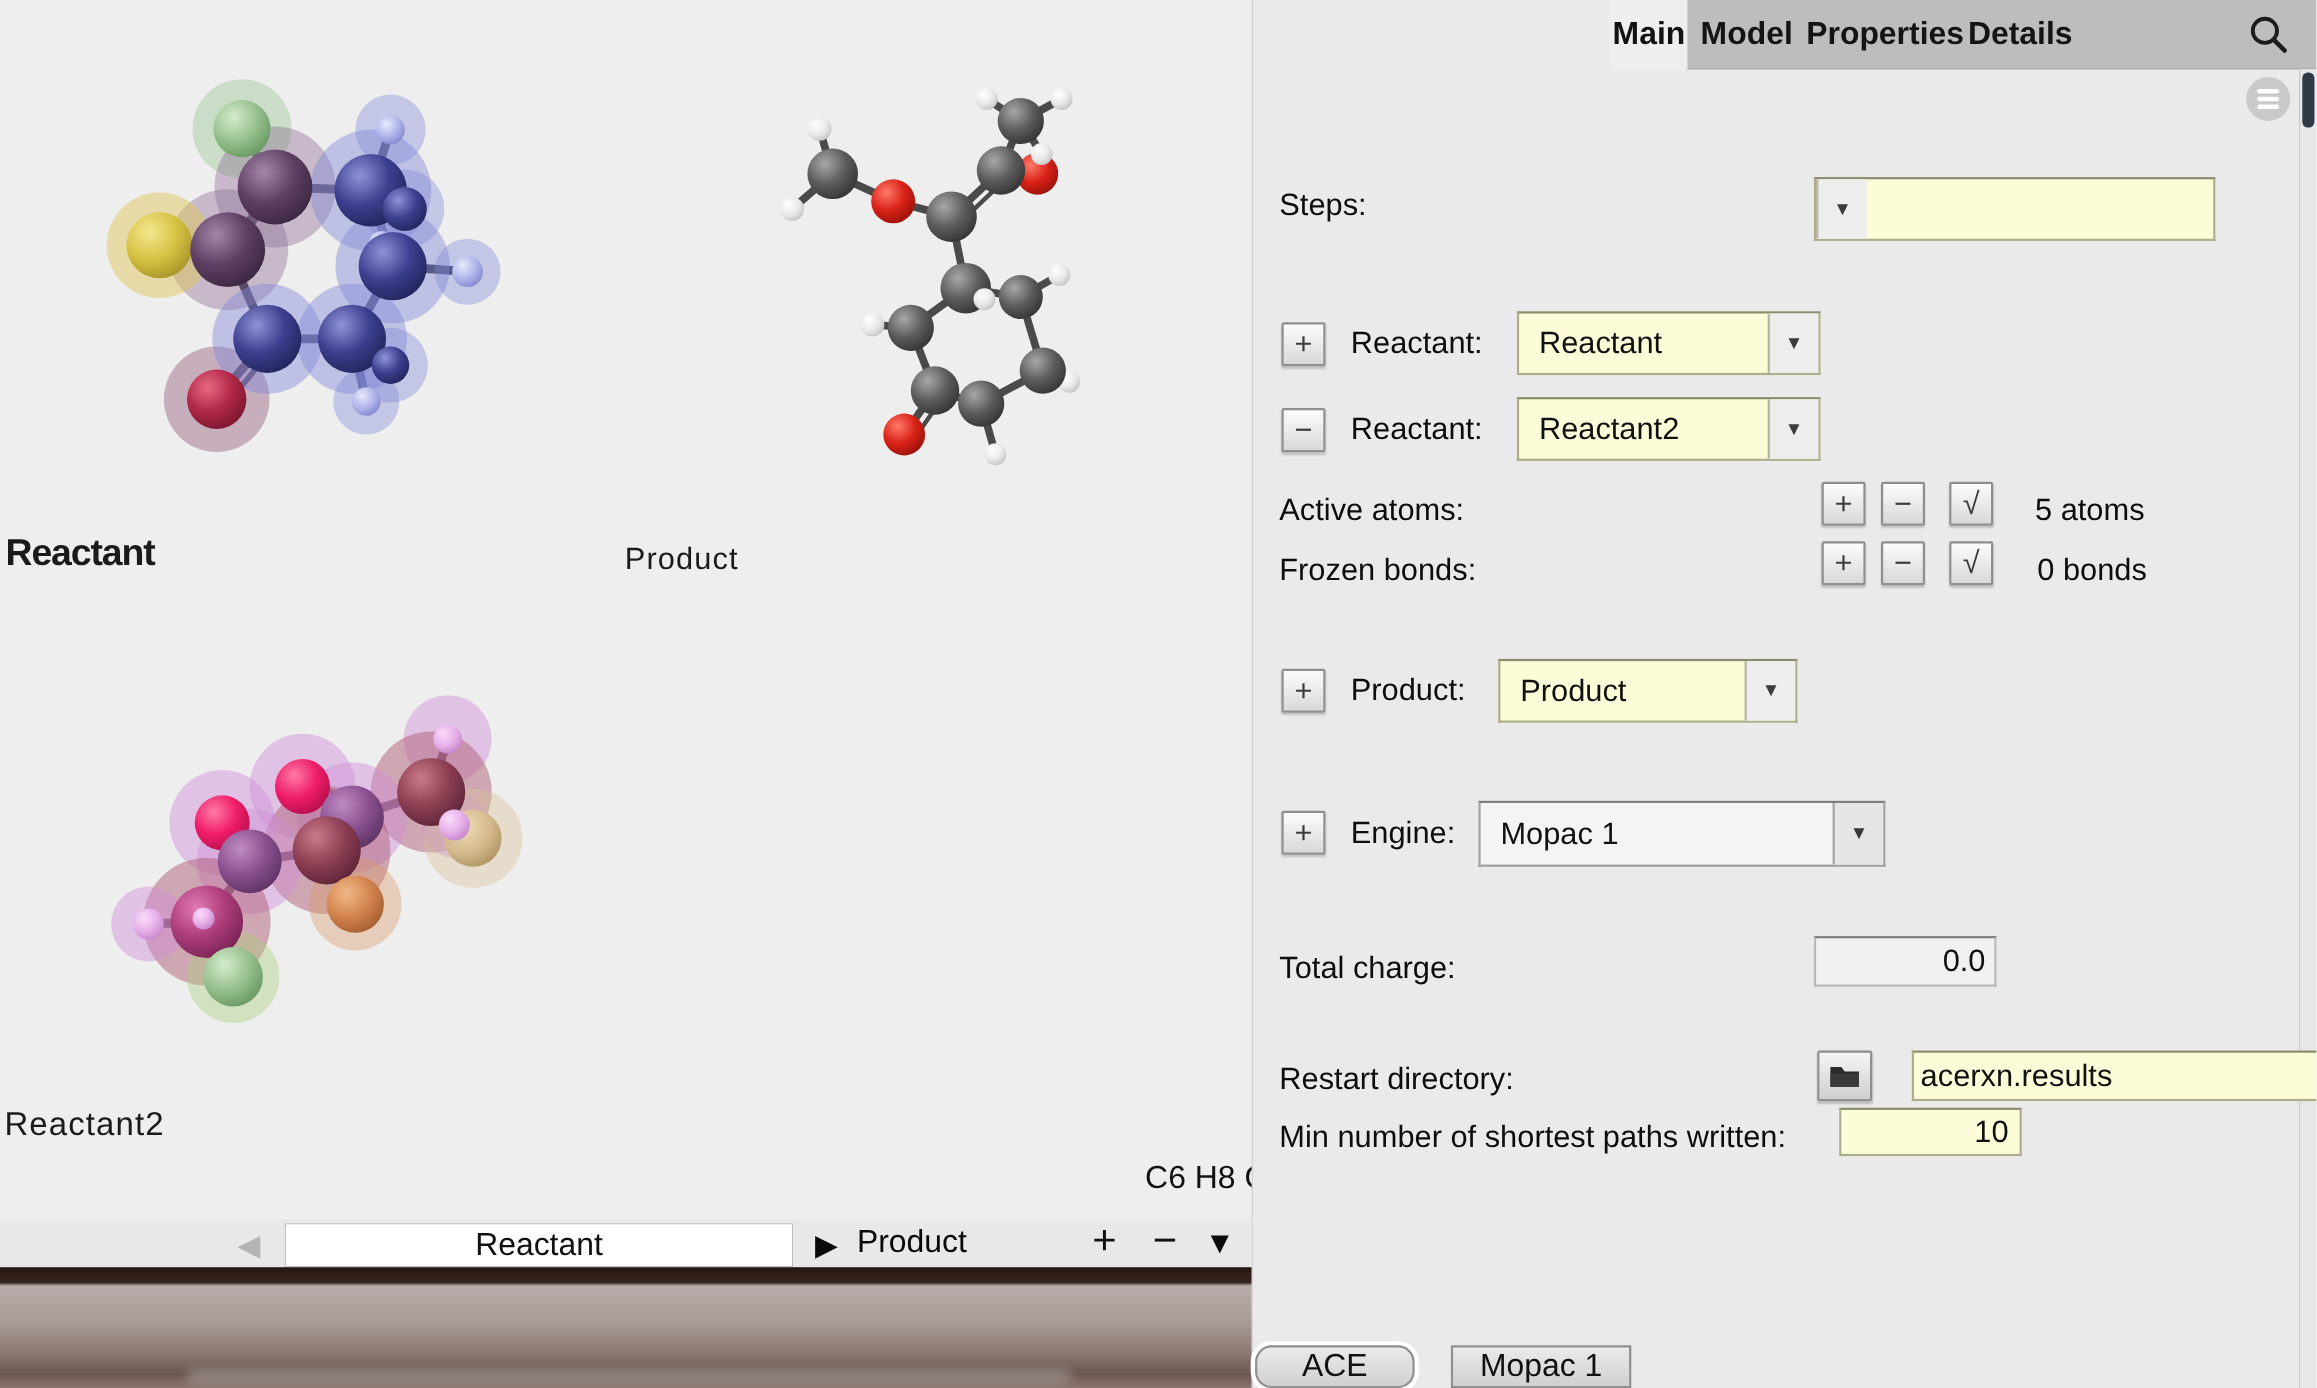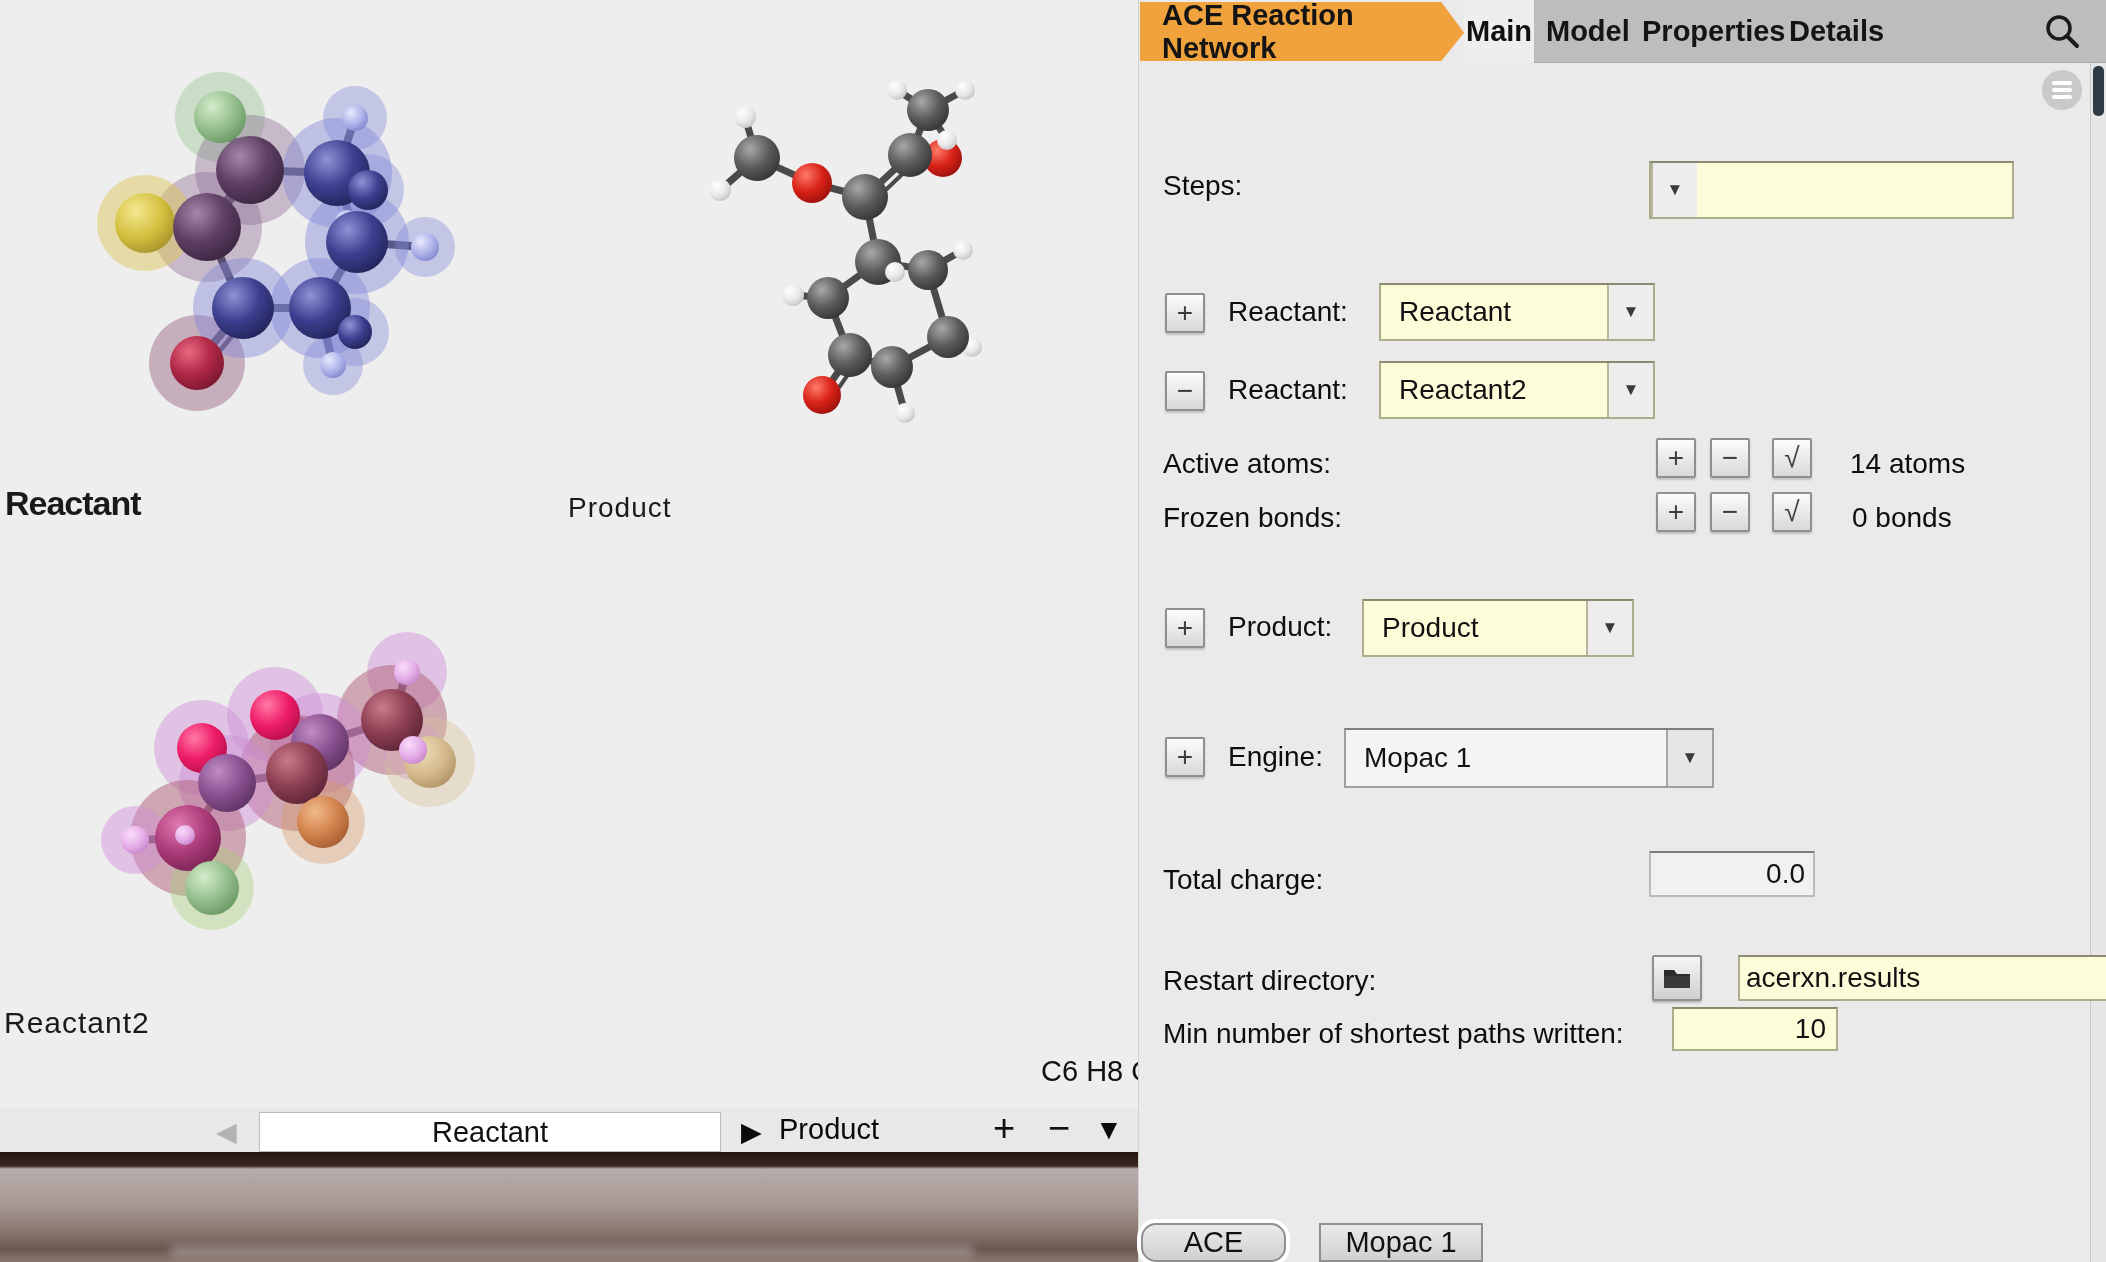--- a/index.html
+++ b/index.html
@@ -340,21 +340,20 @@
   <div id="navminus">−</div>
   <div id="navdown">▼</div>
 
   <div id="dock">
     
   </div>
   <div id="pillreflect"></div>
 
   <div id="rpanel"></div>
   <div id="tabgray"></div>
-  <div id="orangetab">ACE Reaction Network</div>
   <div id="maintab">Main</div>
   <div id="tab-model" class="graytab">Model</div>
   <div id="tab-properties" class="graytab">Properties</div>
   <div id="tab-details" class="graytab">Details</div>
   <div id="searchicon">
     <svg width="44" height="44" viewBox="0 0 44 44">
         <circle cx="19" cy="18" r="11" fill="none" stroke="#1b1b1b" stroke-width="3.5"></circle>
         <line x1="27" y1="26" x2="37" y2="36" stroke="#1b1b1b" stroke-width="4" stroke-linecap="round"></line>
       </svg>
   </div>
@@ -382,21 +381,21 @@
   <div class="lbl" style="left:1228px;top:374px">Reactant:</div>
   <div class="combo" style="left:1379px;top:361px;width:276px">
     <div class="ctxt">Reactant2</div>
     <div class="carr">▼</div>
   </div>
 
   <div class="lbl" style="left:1163px;top:448px">Active atoms:</div>
   <div class="sqbtn" style="left:1656px;top:438px">+</div>
   <div class="sqbtn" style="left:1710px;top:438px">−</div>
   <div class="sqbtn" style="left:1772px;top:438px">√</div>
-  <div class="count" style="left:1850px;top:448px">14 atoms</div>
+  <div class="count" style="left:1850px;top:448px">5 atoms</div>
 
   <div class="lbl" style="left:1163px;top:502px">Frozen bonds:</div>
   <div class="sqbtn" style="left:1656px;top:492px">+</div>
   <div class="sqbtn" style="left:1710px;top:492px">−</div>
   <div class="sqbtn" style="left:1772px;top:492px">√</div>
   <div class="count" style="left:1852px;top:502px">0 bonds</div>
 
   <div class="sqbtn" style="left:1165px;top:608px">+</div>
   <div class="lbl" style="left:1228px;top:611px">Product:</div>
   <div class="combo" style="left:1362px;top:599px;width:272px">

